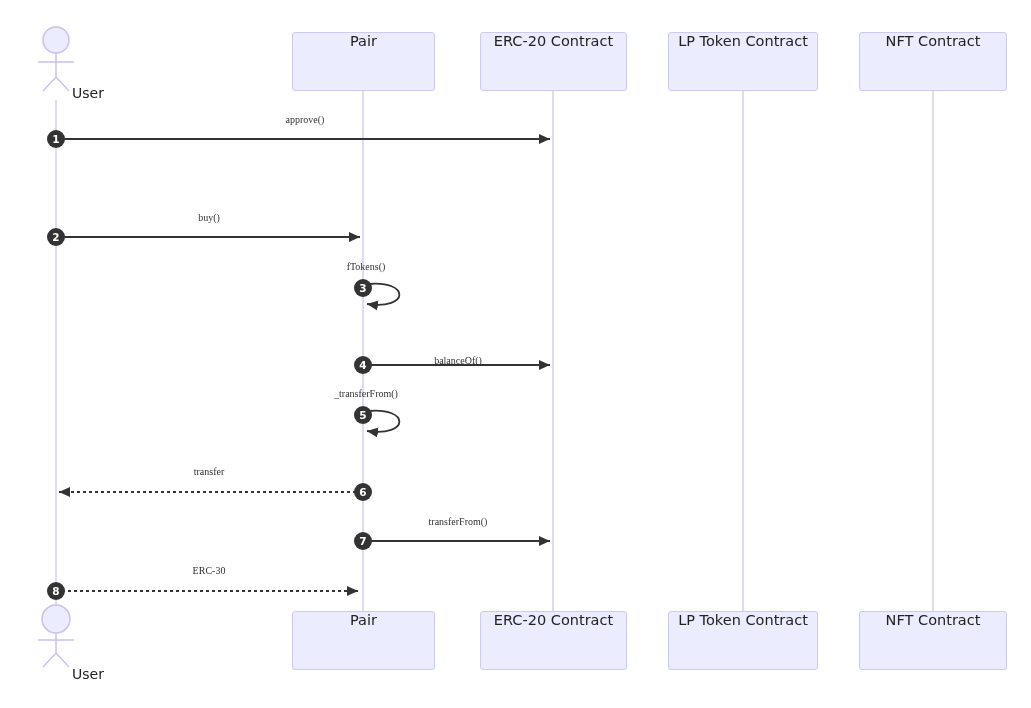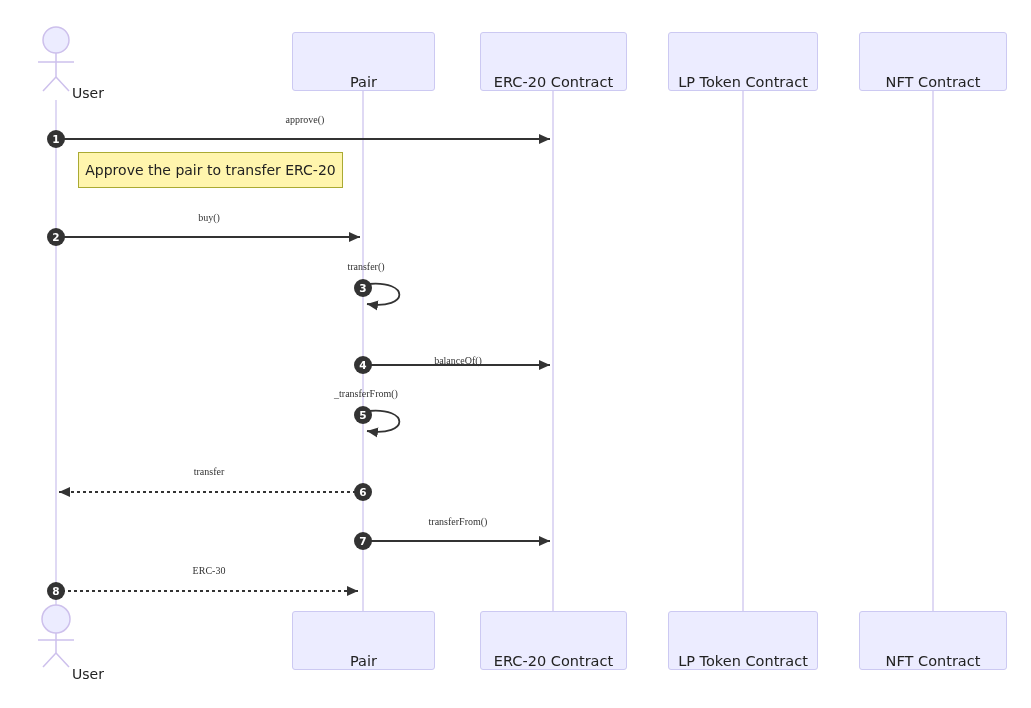--- a/index.html
+++ b/index.html
@@ -19,21 +19,21 @@
     position: absolute;
     left: 0;
     top: 0;
   }
   .participant-box {
     position: absolute;
     background: #ECECFF;
     border: 1px solid #ccc9f2;
     border-radius: 3px;
     display: flex;
-    align-items: flex-end;
+    align-items: flex-start;
     justify-content: center;
     font-size: 14.5px;
     color: #222222;
     box-sizing: border-box;
   }
   .msg-label {
     position: absolute;
     transform: translate(-50%, -50%);
     font-size: 10px;
     color: #333333;
@@ -141,27 +141,24 @@
   <div class="participant-box" style="left:668px; top:611px; width:150px; height:59px;">
     <span>LP Token Contract</span>
   </div>
   <div class="participant-box" style="left:859px; top:611px; width:148px; height:59px;">
     <span>NFT Contract</span>
   </div>
 
   <div class="actor-label" style="left:56px; top:93px;">User</div>
   <div class="actor-label" style="left:56px; top:674px;">User</div>
 
-  <div class="note-box" style="left:78px; top:152px; width:265px; height:36px;">
-    <span>Approve the pair to transfer ERC-20</span>
-  </div>
 
   <div class="msg-label" style="left:305px; top:119px;">approve()</div>
   <div class="msg-label" style="left:209px; top:217px;">buy()</div>
-  <div class="msg-label" style="left:366px; top:266px;">transfer()</div>
+  <div class="msg-label" style="left:366px; top:266px;">fTokens()</div>
   <div class="msg-label" style="left:458px; top:360px;">balanceOf()</div>
   <div class="msg-label" style="left:366px; top:393px;">_transferFrom()</div>
   <div class="msg-label" style="left:209px; top:471px;">transfer</div>
   <div class="msg-label" style="left:458px; top:521px;">transferFrom()</div>
   <div class="msg-label" style="left:209px; top:570px;">ERC-30</div>
 
   <div class="badge" style="left:56px;  top:139px;">1</div>
   <div class="badge" style="left:56px;  top:237px;">2</div>
   <div class="badge" style="left:363px; top:288px;">3</div>
   <div class="badge" style="left:363px; top:365px;">4</div>

